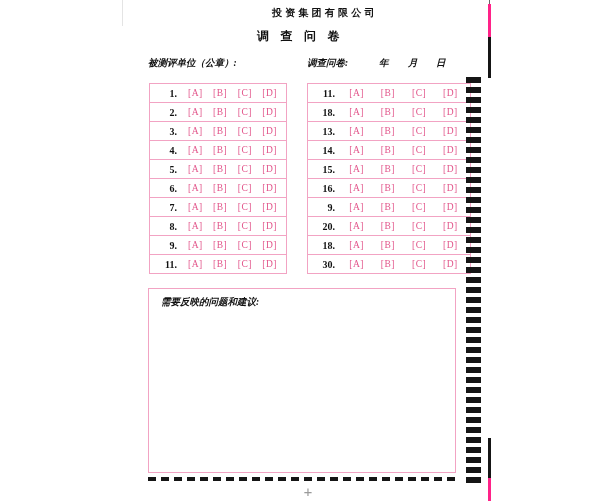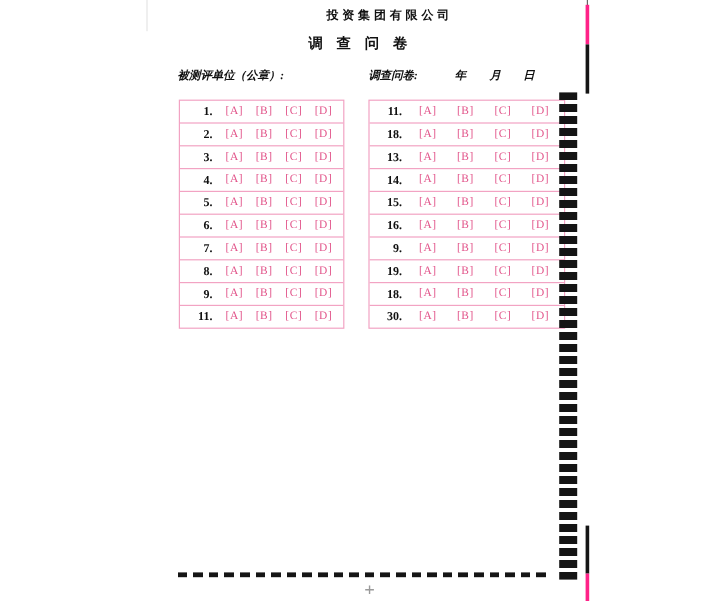--- a/index.html
+++ b/index.html
@@ -244,21 +244,21 @@
       <div class="q-row">
         <span class="q-num">9.</span>
         <div class="q-options">
           <span class="q-opt">[A]</span>
           <span class="q-opt">[B]</span>
           <span class="q-opt">[C]</span>
           <span class="q-opt">[D]</span>
         </div>
       </div>
       <div class="q-row">
-        <span class="q-num">19.</span>
+        <span class="q-num">20.</span>
         <div class="q-options">
           <span class="q-opt">[A]</span>
           <span class="q-opt">[B]</span>
           <span class="q-opt">[C]</span>
           <span class="q-opt">[D]</span>
         </div>
       </div>
       <div class="q-row">
         <span class="q-num">18.</span>
         <div class="q-options">
@@ -272,20 +272,24 @@
         <span class="q-num">30.</span>
         <div class="q-options">
           <span class="q-opt">[A]</span>
           <span class="q-opt">[B]</span>
           <span class="q-opt">[C]</span>
           <span class="q-opt">[D]</span>
         </div>
       </div>
     </div>
 
+  <div class="feedback-box">
+    <div class="feedback-label">需要反映的问题和建议:</div>
+    <div class="feedback-area"></div>
+  </div>
 
   <div class="dashed-line"></div>
   <div class="timing-column" id="timing-column" style="height: 406px;"></div>
 
   <div class="edge-seg edge-gray-top"></div>
   <div class="edge-seg edge-magenta-top"></div>
   <div class="edge-seg edge-black-top"></div>
   <div class="edge-seg edge-black-bottom"></div>
   <div class="edge-seg edge-magenta-bottom"></div>
 

